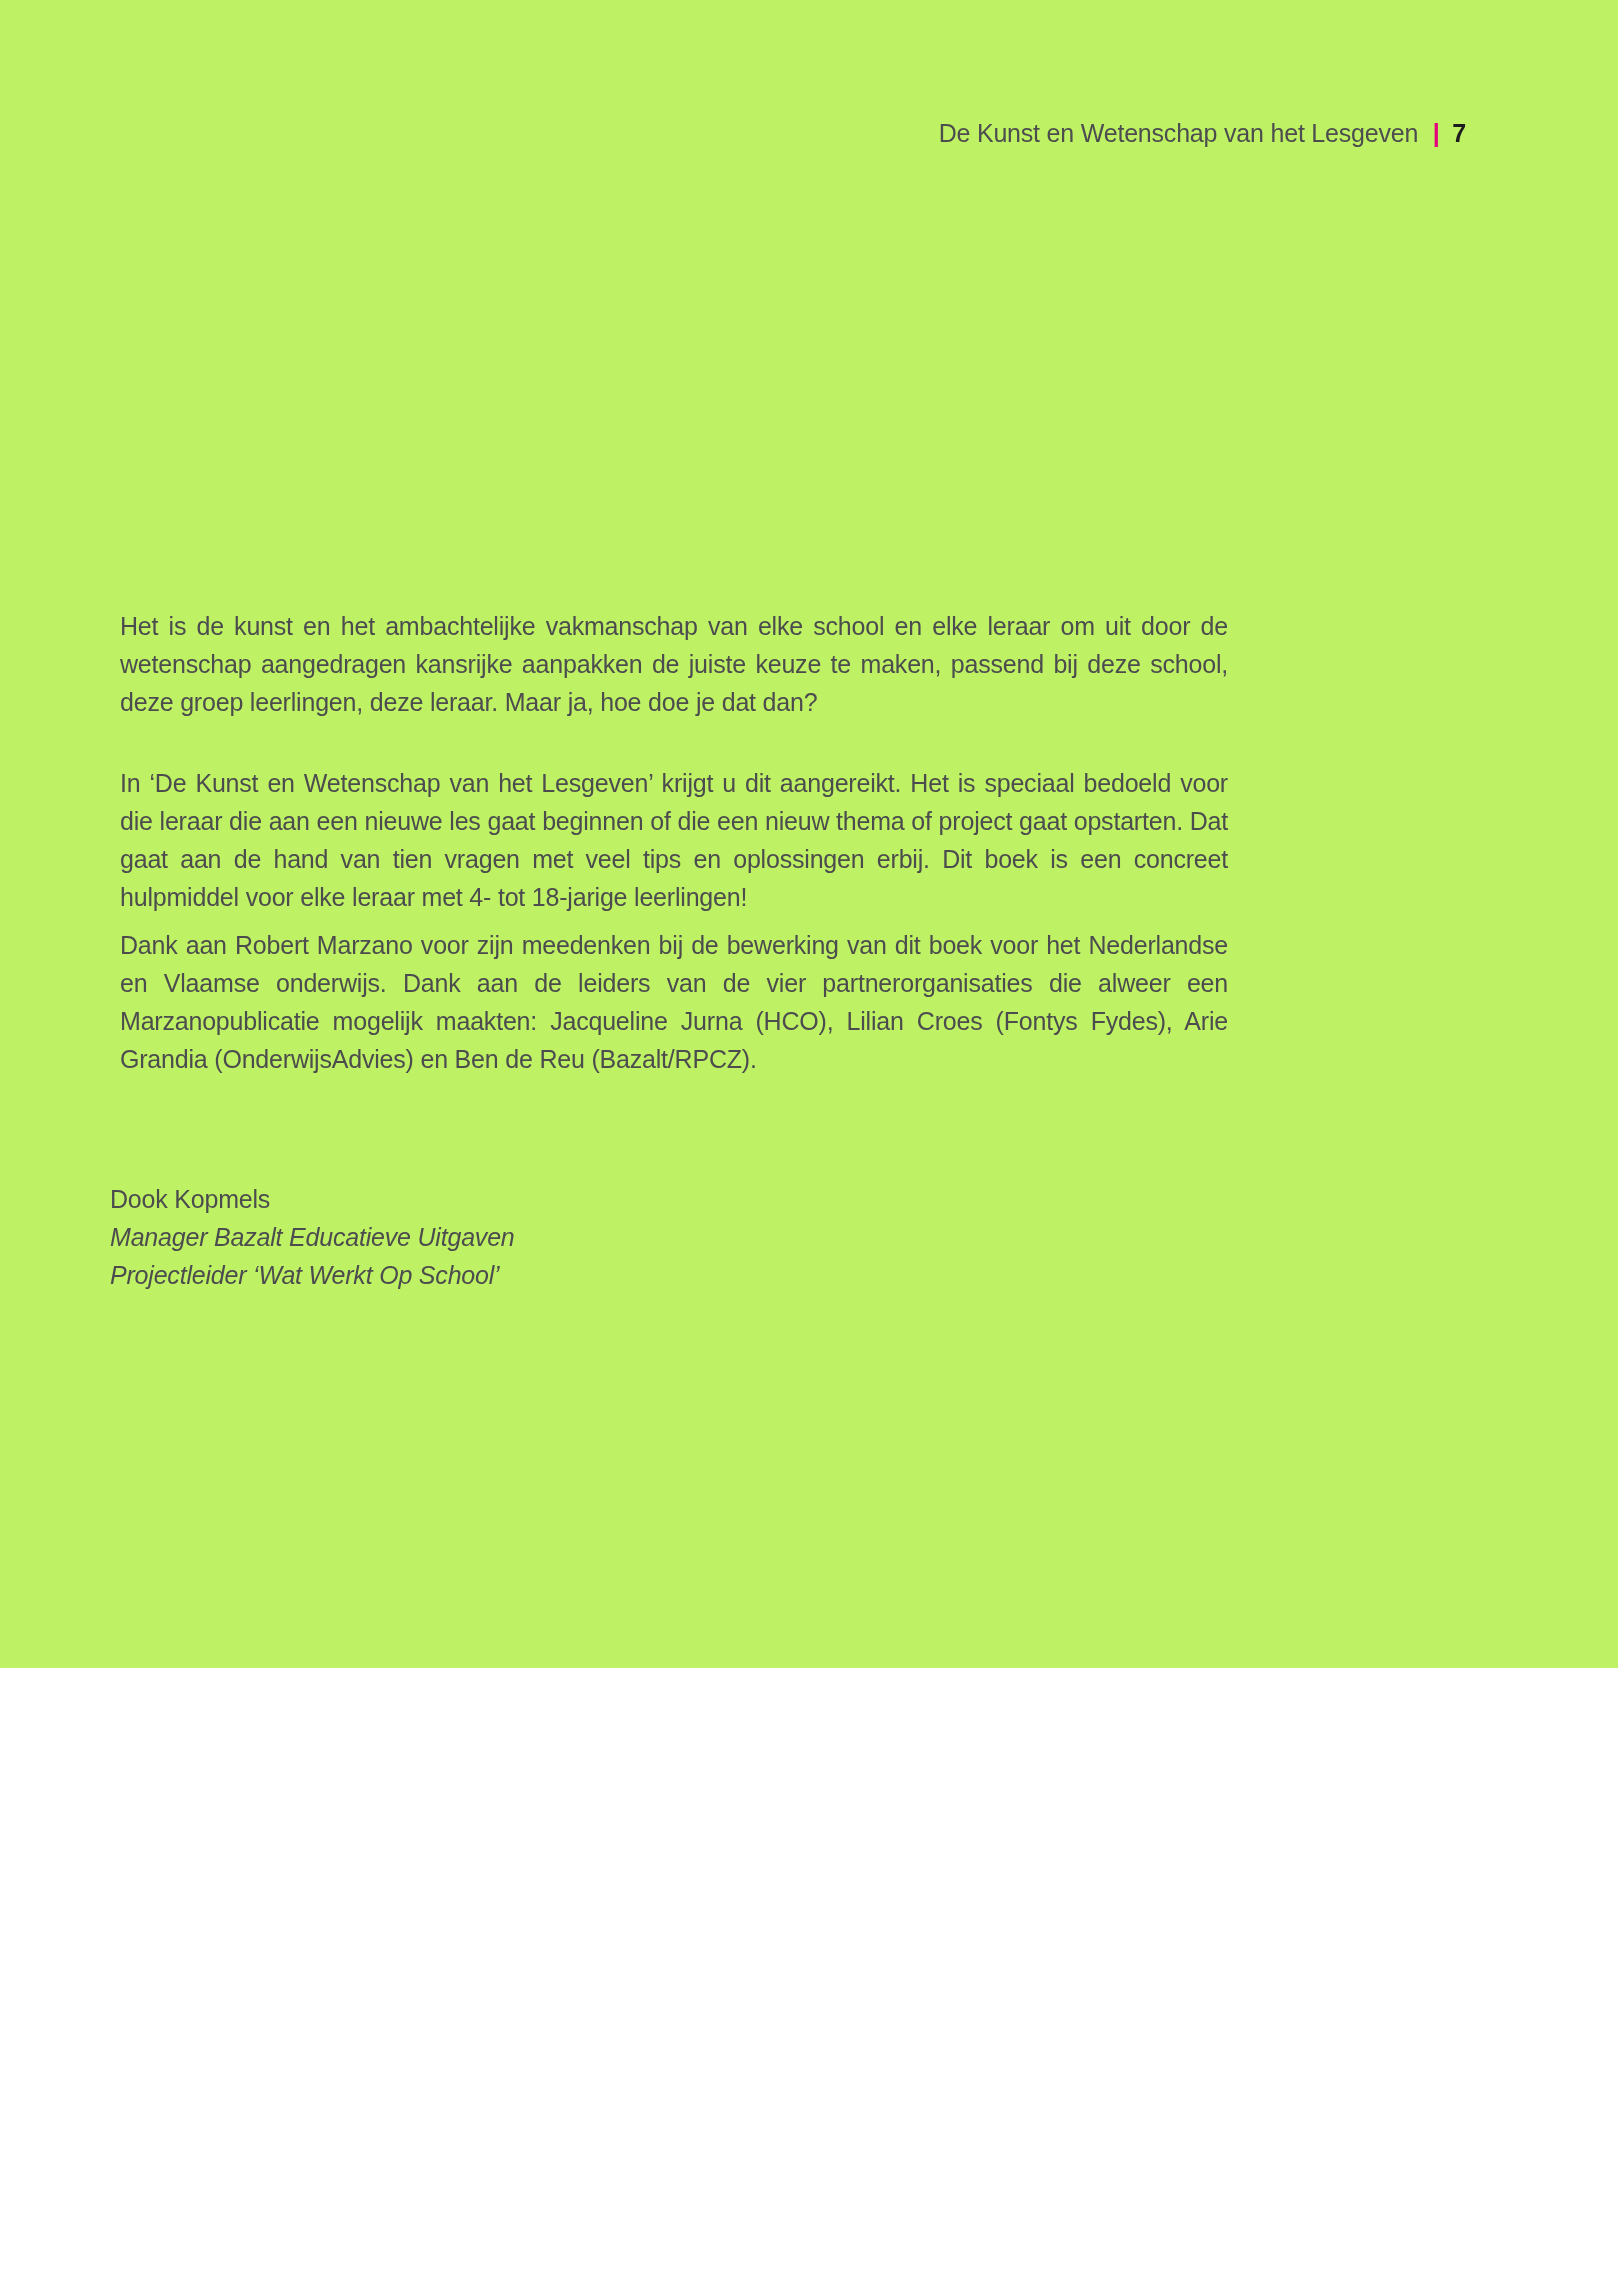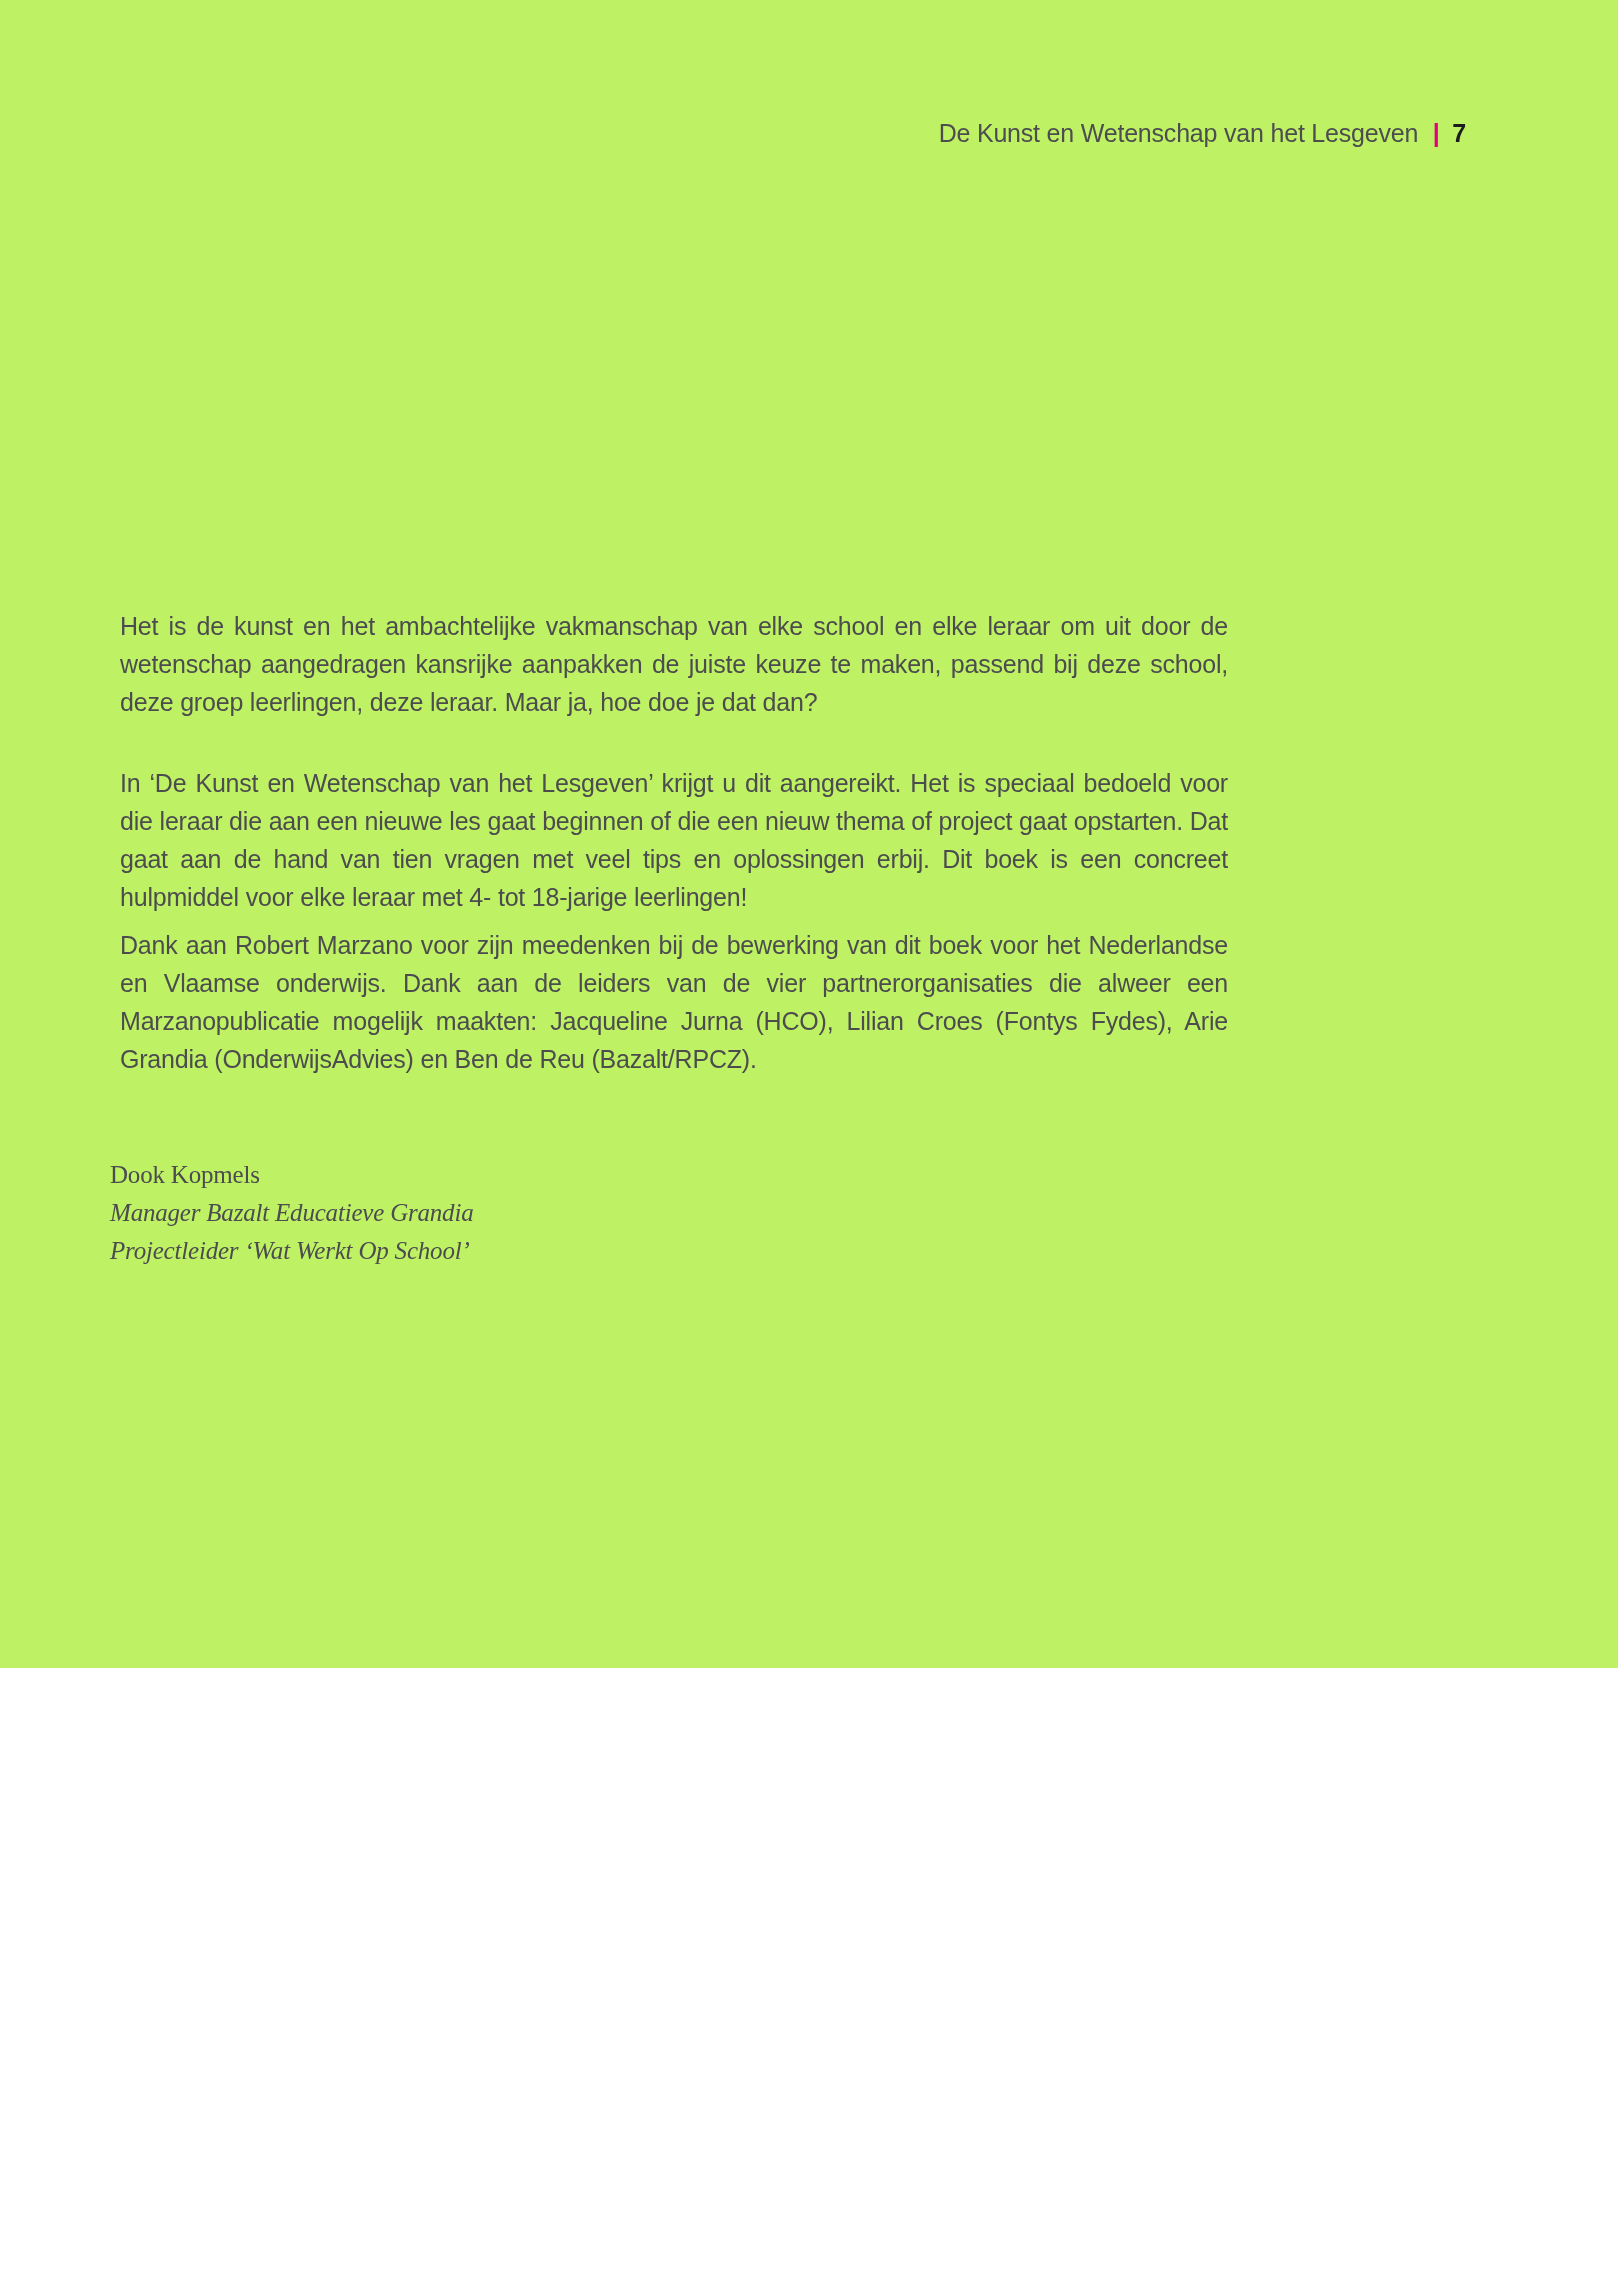--- a/index.html
+++ b/index.html
@@ -54,22 +54,21 @@
     font-weight: 300;
   }
   .body-text p {
     margin: 10px;
     text-align: justify;
   }
   .body-text p.para-1 {
     margin-bottom: 43px;
   }
   .signature {
-    margin-top: 78px;
-    font-family: Liberation Serif, serif;
+    margin-top: 102px;
   }
   .signature div {
     text-align: left;
   }
   .signature .role {
     font-style: italic;
   }
 </style>
 </head>
 <body>
@@ -82,19 +81,19 @@
     <span class="pagenum">7</span>
   </div>
 
   <div class="body-text">
     <p class="para-1">Het is de kunst en het ambachtelijke vakmanschap van elke school en elke leraar om uit door de wetenschap aangedragen kansrijke aanpakken de juiste keuze te maken, passend bij deze school, deze groep leerlingen, deze leraar. Maar ja, hoe doe je dat dan?</p>
     <p class="para-2">In ‘De Kunst en Wetenschap van het Lesgeven’ krijgt u dit aangereikt. Het is speciaal bedoeld voor die leraar die aan een nieuwe les gaat beginnen of die een nieuw thema of project gaat opstarten. Dat gaat aan de hand van tien vragen met veel tips en oplossingen erbij. Dit boek is een concreet hulpmiddel voor elke leraar met 4- tot 18-jarige leerlingen!</p>
     <p class="para-3">Dank aan Robert Marzano voor zijn meedenken bij de bewerking van dit boek voor het Nederlandse en Vlaamse onderwijs. Dank aan de leiders van de vier partnerorganisaties die alweer een Marzanopublicatie mogelijk maakten: Jacqueline Jurna (HCO), Lilian Croes (Fontys Fydes), Arie Grandia (OnderwijsAdvies) en Ben de Reu (Bazalt/RPCZ).</p>
 
     <div class="signature">
       <div class="name">Dook Kopmels</div>
-      <div class="role">Manager Bazalt Educatieve Grandia</div>
+      <div class="role">Manager Bazalt Educatieve Uitgaven</div>
       <div class="role">Projectleider ‘Wat Werkt Op School’</div>
     </div>
   </div>
 
 </div>
 
 
 </body></html>

